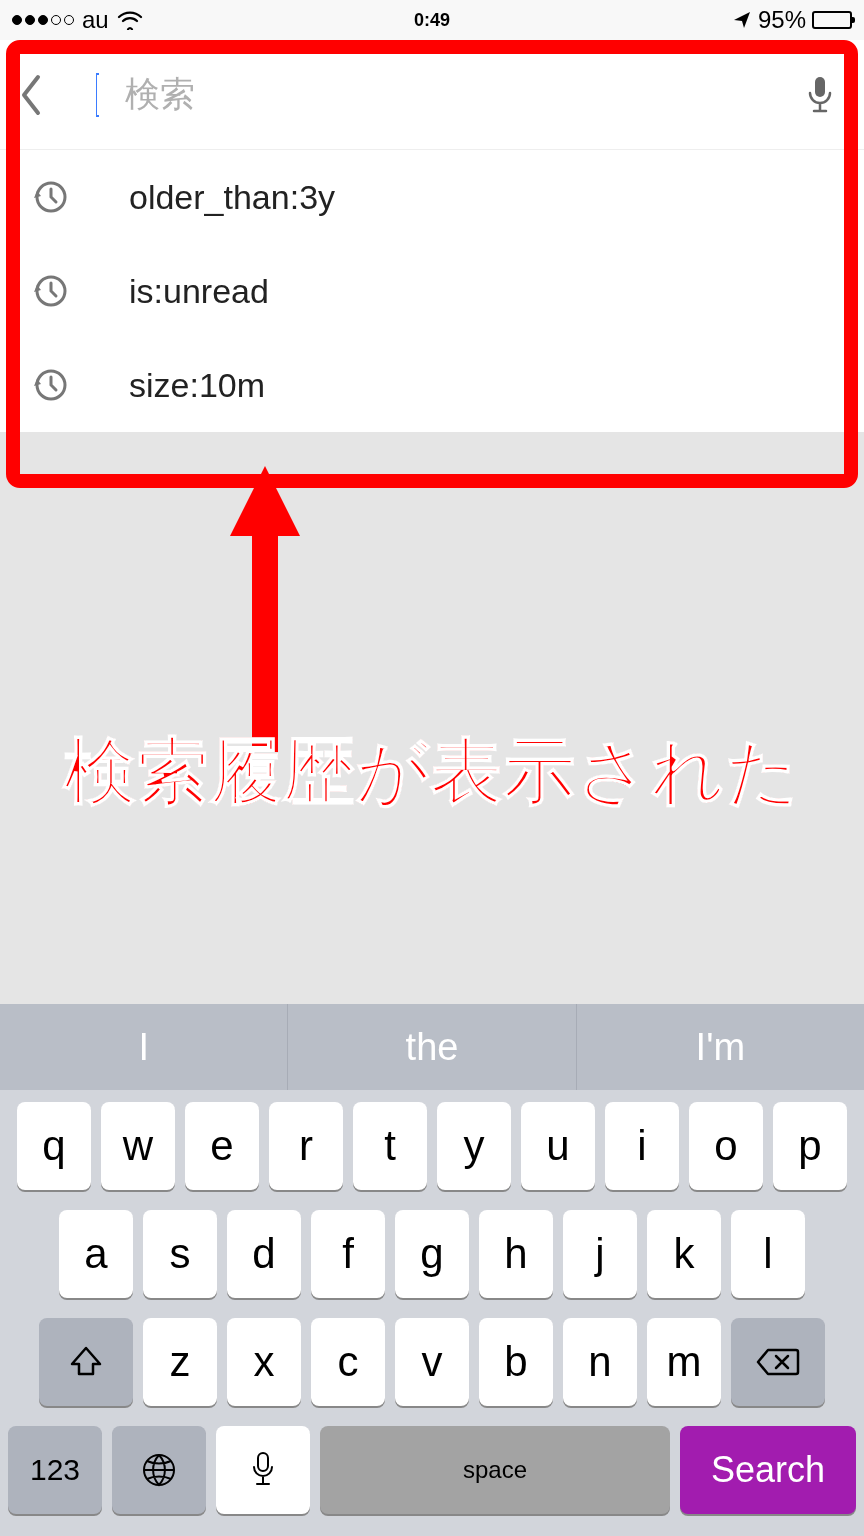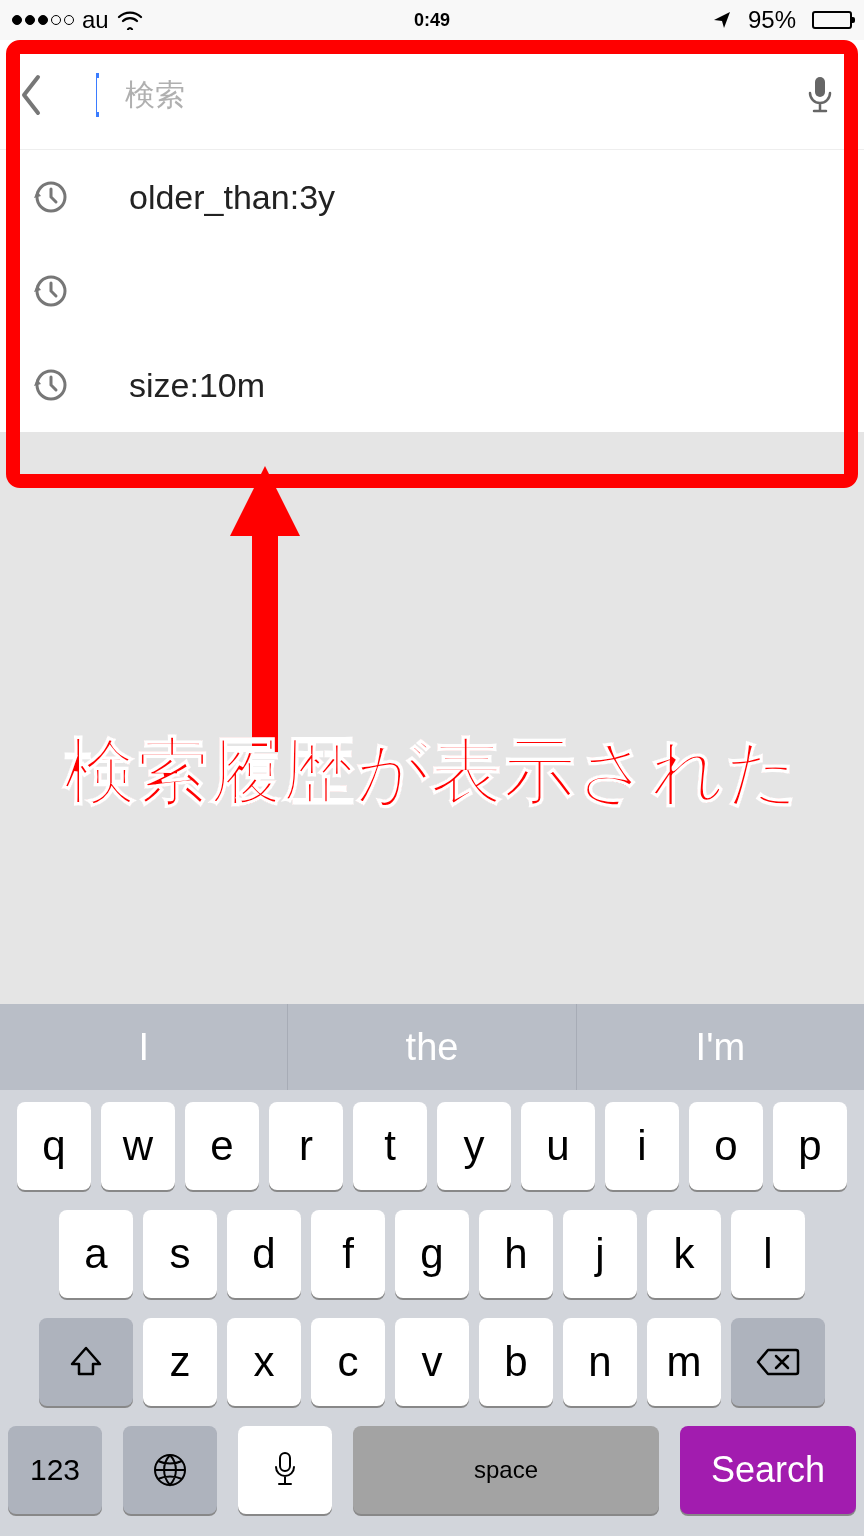--- a/index.html
+++ b/index.html
@@ -16,21 +16,21 @@
     height: 40px;
     background: #f8f8f8;
     display: flex;
     align-items: center;
     justify-content: space-between;
     padding: 0 12px;
     font-size: 24px;
     color: #000;
   }
   .status-left { display: flex; align-items: center; gap: 8px; }
-  .status-right { display: flex; align-items: center; gap: 16px; }
+  .status-right { display: flex; align-items: center; gap: 6px; }
   .signal-dots { display: flex; gap: 3px; }
   .dot { width: 10px; height: 10px; border-radius: 50%; border: 1.5px solid #000; }
   .dot.filled { background: #000; }
   .status-center { font-weight: 600; font-size: 18px; position:absolute; left:50%; transform:translateX(-50%);}
   .battery {
     width: 40px; height: 18px; border: 2px solid #000; border-radius: 3px;
     position: relative; display:inline-block;
   }
   .battery::after {
     content: ""; position: absolute; right: -5px; top: 4px;
@@ -53,21 +53,21 @@
     height: 110px;
     display: flex;
     align-items: center;
     padding: 0 18px;
     border-bottom: 1px solid #eee;
   }
   .back-chevron { width:40px; color:#666; }
   .search-input {
     flex: 1;
     border: none;
-    font-size: 30px;
+    font-size: 35px;
     color: #333;
     outline: none;
     padding-left: 28px;
     font-family: Liberation Serif, serif;
   }
   .search-input::placeholder { color: #b0b0b0; }
   .cursor-mark {
     width:3px; height:44px; background:#3b7cff; display:inline-block;
     margin-left:38px; margin-right:4px;
   }
@@ -119,21 +119,21 @@
   .key {
     background:#fff; border-radius:8px;
     box-shadow: 0 2px 0 #888;
     font-size:42px; color:#000;
     display:flex; align-items:center; justify-content:center;
     height:88px; width:74px;
   }
   .key.fn { background:#aeb3bd; width:94px; }
   .key.space { flex:1; background:#a3a3a3; font-size:24px;}
   .key.search { background:#a21caf; color:#fff; width:176px; font-size:36px;}
-  .bottom-row { display:flex; gap:21px; padding:0 0 12px;}
+  .bottom-row { display:flex; gap:10px; padding:0 0 12px;}
   .bottom-row .key { height:88px; }
   .key.num { background:#aeb3bd; width:94px; font-size:30px;}
   .key.globe { background:#aeb3bd; width:94px;}
   .key.kbmic { background:#fff; width:94px;}
   svg { display:block; }
 </style>
 </head>
 <body>
 
 <div class="status-bar">
@@ -192,20 +192,21 @@
     <span class="history-text">older_than:3y</span>
   </div>
   <div class="history-item">
     <span class="clock-icon">
       <svg width="38" height="38" viewBox="0 0 38 38">
           <circle cx="20" cy="19" r="14" stroke="#777" stroke-width="3" fill="none"></circle>
           <path d="M20 11 v8 l5 5" stroke="#777" stroke-width="3" fill="none" stroke-linecap="round"></path>
           <path d="M6 13 l-3 7 l7 -2" fill="#777"></path>
         </svg>
     </span>
+    <span class="history-text">is:unread</span>
   </div>
   <div class="history-item">
     <span class="clock-icon">
       <svg width="38" height="38" viewBox="0 0 38 38">
           <circle cx="20" cy="19" r="14" stroke="#777" stroke-width="3" fill="none"></circle>
           <path d="M20 11 v8 l5 5" stroke="#777" stroke-width="3" fill="none" stroke-linecap="round"></path>
           <path d="M6 13 l-3 7 l7 -2" fill="#777"></path>
         </svg>
     </span>
     <span class="history-text">size:10m</span>

